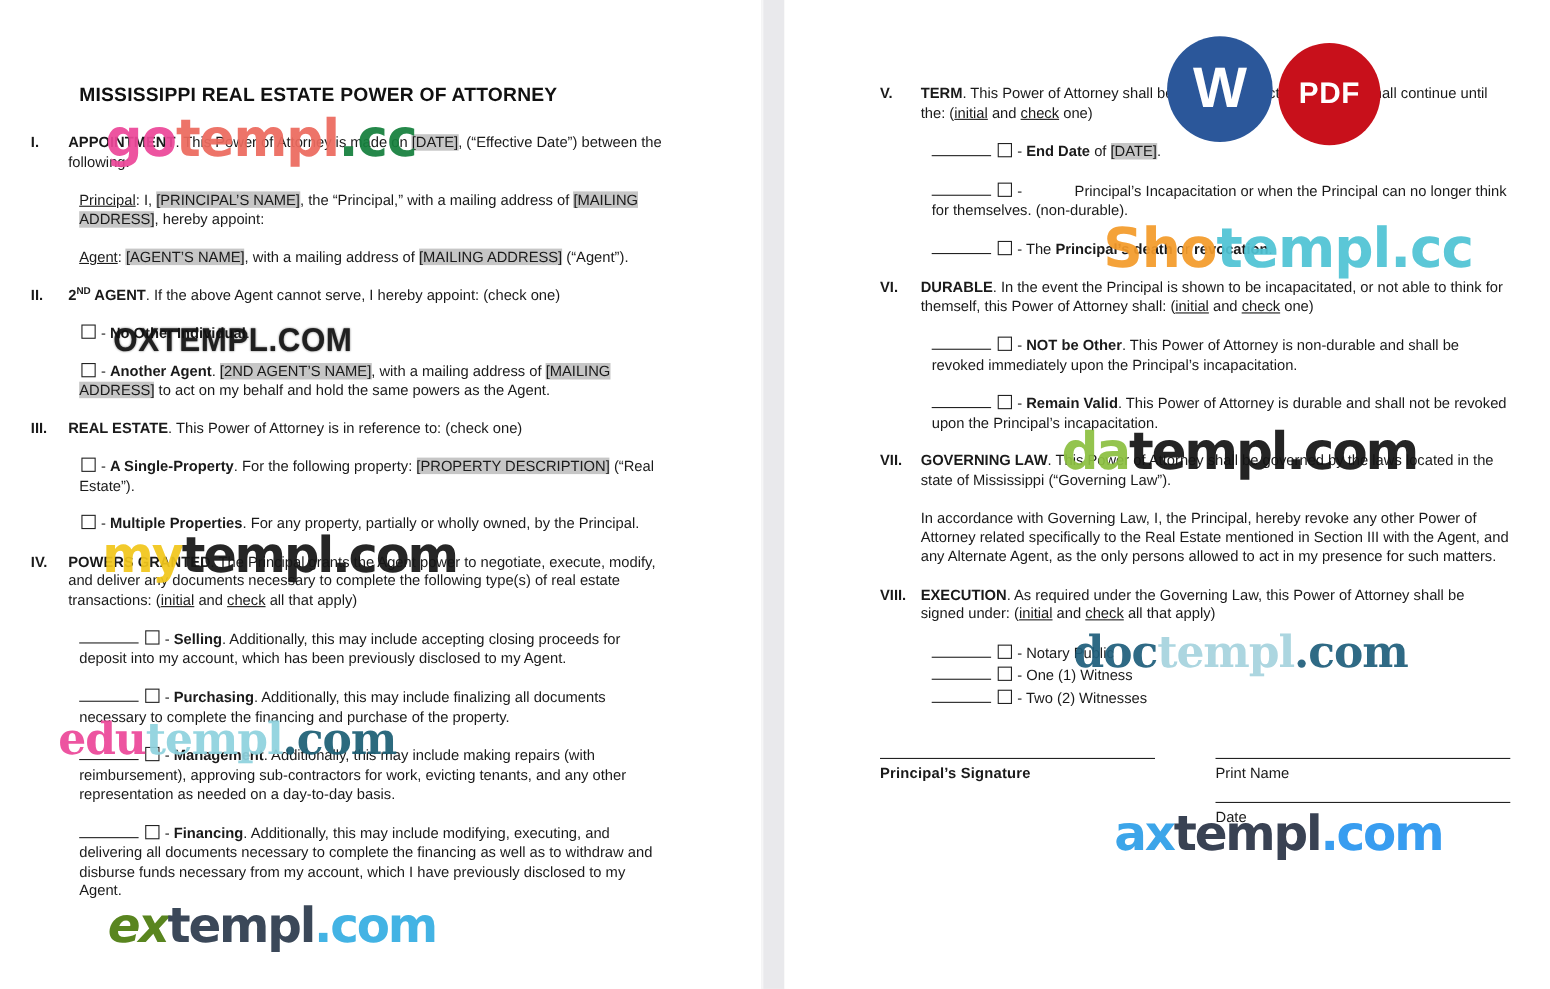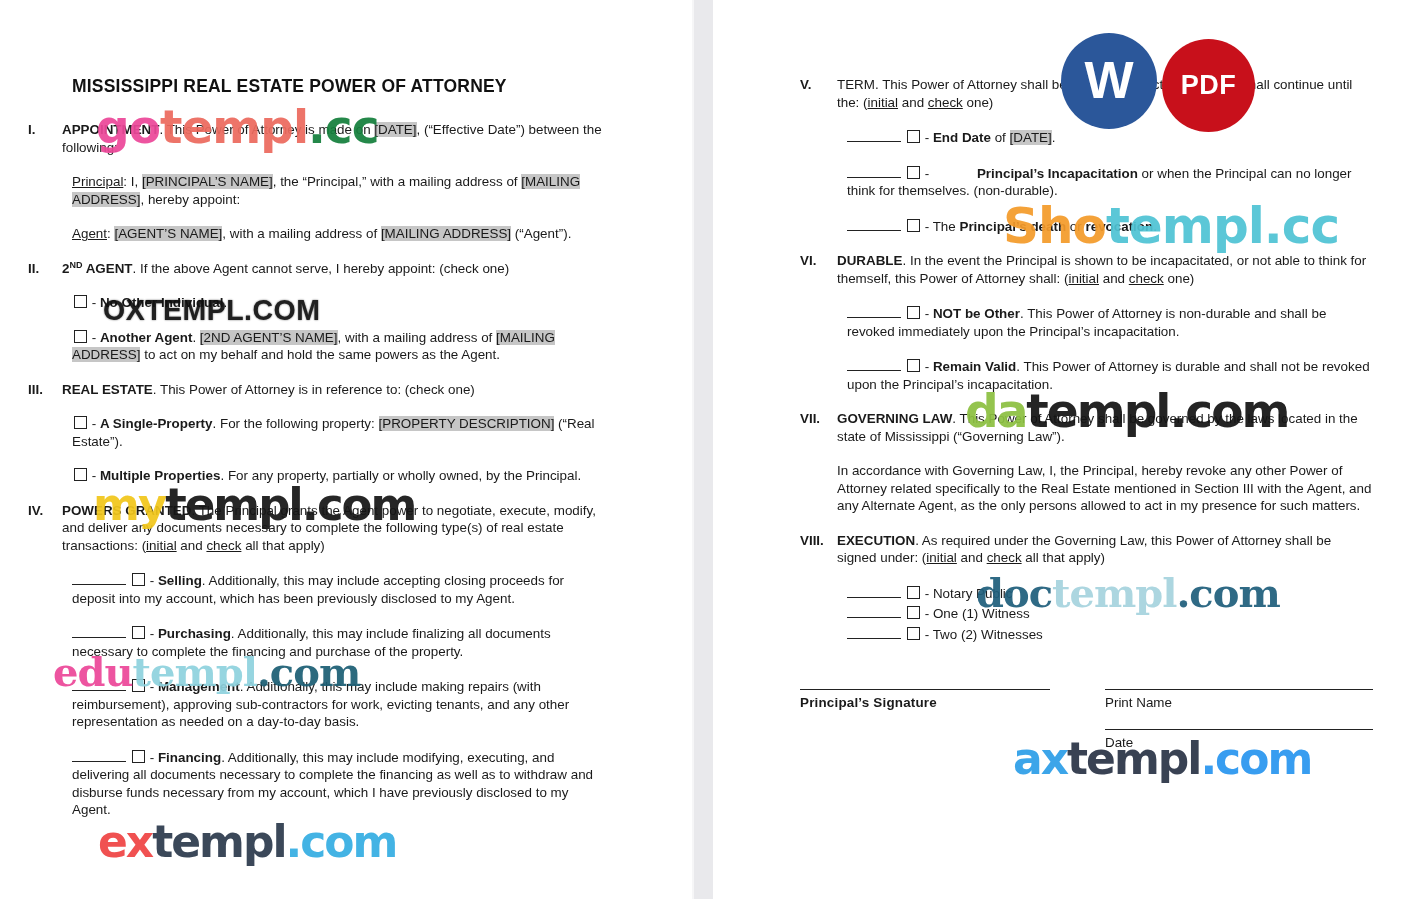--- a/index.html
+++ b/index.html
@@ -111,27 +111,27 @@
       </div>
     </div>
 </div>
 
 <div id="divider"></div>
 
 <div class="page" id="page-right">
   <div id="right-blocks">
       <div class="block">
         <div class="num">V.</div>
-        <div class="body"><span style="font-weight: 400; text-align: right;">TERM</span><span>. This Power of Attorney shall begin on the Effective Date and shall continue until the: (</span><span style="text-decoration: underline;">initial</span><span> and </span><span style="text-decoration: underline;">check</span><span> one)</span></div>
+        <div class="body"><span style="font-weight: 700; text-align: right;">TERM</span><span>. This Power of Attorney shall begin on the Effective Date and shall continue until the: (</span><span style="text-decoration: underline;">initial</span><span> and </span><span style="text-decoration: underline;">check</span><span> one)</span></div>
       </div>
       <div class="block noNum">
         <div class="body ind"><span class="bl"></span><span class="cb"></span><span> - </span><span style="font-weight: 700;">End Date</span><span> of </span><span class="hl">[DATE]</span><span>.</span></div>
       </div>
       <div class="block noNum">
-        <div class="body ind"><span class="bl"></span><span class="cb"></span><span> - </span><span style="font-weight: 700; padding-left: 44px;">Principal’s Incapacitation</span><span> or when the Principal can no longer think for themselves. (non-durable).</span></div>
+        <div class="body ind"><span class="bl"></span><span class="cb"></span><span> - </span><span style="font-weight: 400; padding-left: 44px;">Principal’s Incapacitation</span><span> or when the Principal can no longer think for themselves. (non-durable).</span></div>
       </div>
       <div class="block noNum">
         <div class="body ind"><span class="bl"></span><span class="cb"></span><span> - The </span><span style="font-weight: 700;">Principal’s death</span><span> or </span><span style="font-weight: 700;">revocation</span><span>.</span></div>
       </div>
       <div class="block">
         <div class="num">VI.</div>
         <div class="body"><span style="font-weight: 700;">DURABLE</span><span>. In the event the Principal is shown to be incapacitated, or not able to think for themself, this Power of Attorney shall: (</span><span style="text-decoration: underline;">initial</span><span> and </span><span style="text-decoration: underline;">check</span><span> one)</span></div>
       </div>
       <div class="block noNum">
         <div class="body ind"><span class="bl"></span><span class="cb"></span><span> - </span><span style="font-weight: 700;">NOT be Other</span><span>. This Power of Attorney is non-durable and shall be revoked immediately upon the Principal’s incapacitation.</span></div>
@@ -176,20 +176,20 @@
         <div class="sig-label">Date</div>
       </div>
     </div>
   </div>
 </div>
 
 <div class="wm" id="wm-gotempl"><span style="color: #ec4899;">go</span><span style="color: rgb(236, 106, 94);">templ</span><span style="color: #15803d; text-align: center;">.cc</span></div>
 <div class="wm" id="wm-oxtempl"><span style="color: rgb(16, 16, 16);">OXTEMPL.COM</span></div>
 <div class="wm" id="wm-mytempl"><span style="color: rgb(242, 199, 28);">my</span><span style="color: rgb(22, 22, 22);">templ.com</span></div>
 <div class="wm" id="wm-edutempl"><span style="color: #ec4899;">edu</span><span style="color: rgb(143, 210, 222);">templ</span><span style="color: rgb(29, 95, 117);">.com</span></div>
-<div class="wm" id="wm-extempl"><span style="color: #ef4444;">ex</span><span style="color: rgb(45, 59, 77);">templ</span><span style="color: rgb(53, 174, 227);">.com</span></div>
+<div class="wm" id="wm-extempl"><span style="color: #4d7c0f; font-style: italic;">ex</span><span style="color: rgb(45, 59, 77);">templ</span><span style="color: rgb(53, 174, 227);">.com</span></div>
 <div class="wm" id="wm-shotempl"><span style="color: rgb(244, 155, 43);">Sho</span><span style="color: rgb(79, 195, 212);">templ.cc</span></div>
 <div class="wm" id="wm-datempl"><span style="color: rgb(140, 192, 65);">da</span><span style="color: rgb(20, 20, 20);">templ.com</span></div>
 <div class="wm" id="wm-doctempl"><span style="color: rgb(32, 95, 124);">doc</span><span style="color: rgb(166, 211, 222);">templ</span><span style="color: rgb(32, 95, 124);">.com</span></div>
 <div class="wm" id="wm-axtempl"><span style="color: rgb(46, 159, 232);">ax</span><span style="color: rgb(43, 52, 71);">templ</span><span style="color: rgb(41, 150, 239);">.com</span></div>
 
 <div class="badge" id="badge-w" style="background: rgb(43, 87, 154);">W</div>
 <div class="badge" id="badge-pdf" style="background: rgb(200, 16, 27);">PDF</div>
 
 </body></html>

